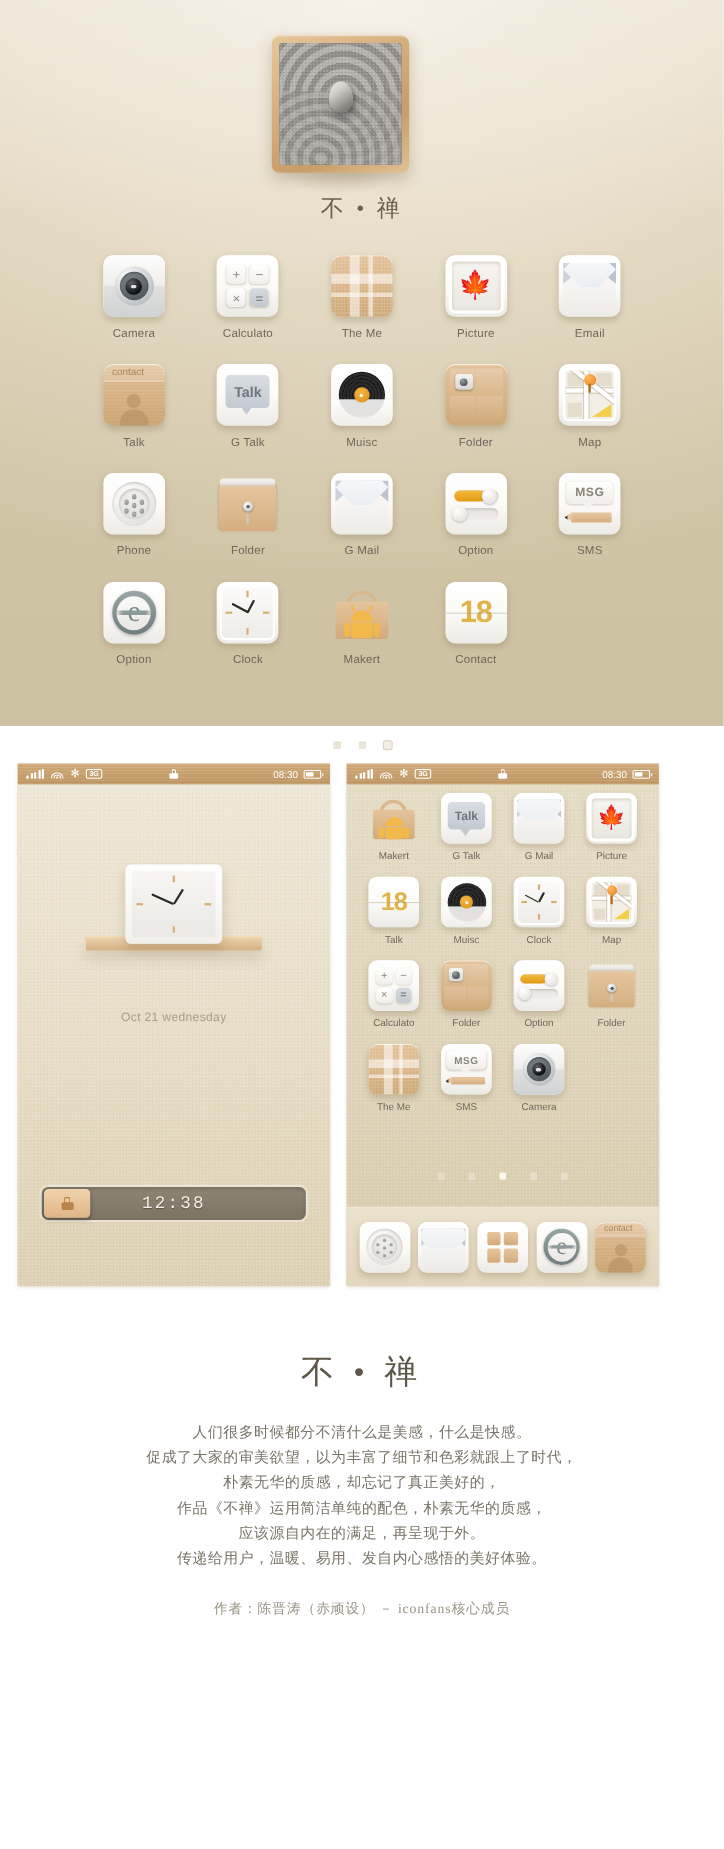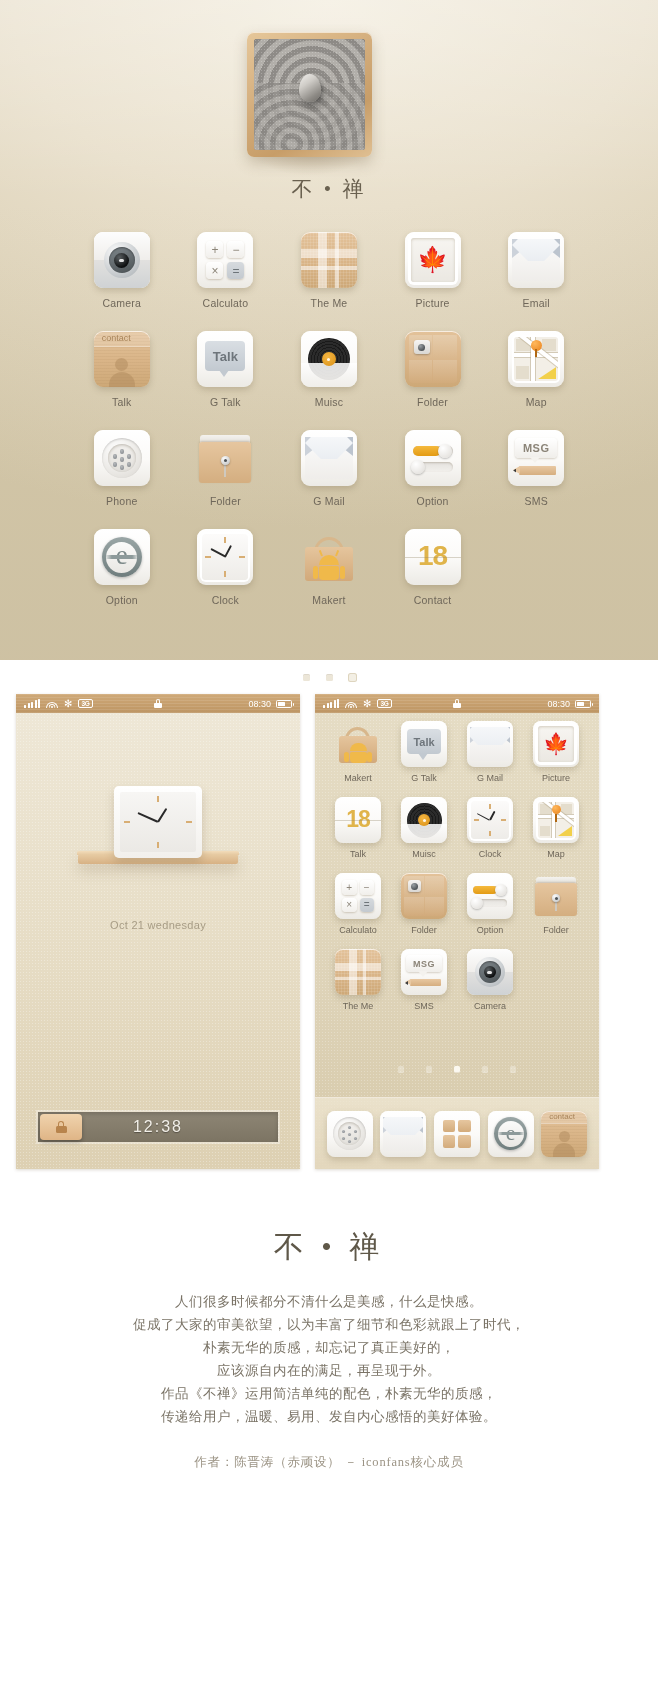--- a/index.html
+++ b/index.html
@@ -343,22 +343,22 @@
   .wclock{position:absolute;left:50%;top:92px;width:88px;height:72px;margin-left:-44px;border-radius:5px;
     background:linear-gradient(180deg,#ffffff,#f2f0ec);padding:6px;
     box-shadow:0 5px 10px rgba(120,100,70,.26);z-index:3;}
   .wclock-face{width:100%;height:100%;border-radius:2px;background:linear-gradient(180deg,#f7f6f4,#ebe9e5);position:relative;}
   .shelf{position:absolute;left:50%;top:160px;width:160px;height:10px;margin-left:-80px;border-radius:2px;
     background:linear-gradient(180deg,#e8cca4,#d7b184);z-index:2;
     box-shadow:0 7px 13px rgba(140,118,85,.28);}
   .shelf::after{content:"";position:absolute;left:-1px;right:-1px;top:-3px;height:4px;border-radius:2px 2px 0 0;
     background:linear-gradient(180deg,#f2dcba,#e5c89f);}
   .lock-date{position:absolute;left:0;right:0;top:225px;text-align:center;font-size:11px;color:#a79c85;letter-spacing:.3px;}
-  .slider{position:absolute;left:22px;right:22px;bottom:27px;height:30px;border-radius:0;
-    background:linear-gradient(180deg,#8e8675,#7c7463);box-shadow:0 0 0 2px rgba(255,255,255,.35),0 2px 4px rgba(0,0,0,.18) inset;}
+  .slider{position:absolute;left:22px;right:22px;bottom:60px;height:30px;border-radius:6px;
+    background:linear-gradient(180deg,#8e8675,#7c7463);box-shadow:0 0 0 2px rgba(255,255,255,.35),0 2px 4px rgba(0,0,0,.18) inset;font-family:Liberation Mono, monospace;}
   .slider-handle{position:absolute;left:2px;top:2px;width:42px;height:26px;border-radius:4px;
     background:linear-gradient(180deg,#f0d3ad,#dfb586);box-shadow:0 2px 4px rgba(0,0,0,.28);
     display:flex;align-items:center;justify-content:center;}
   .slider-lock{width:11px;height:12px;position:relative;}
   .slider-lock b{position:absolute;left:0;bottom:0;width:11px;height:7px;border-radius:1.5px;background:#b8844c;display:block;}
   .slider-lock i{position:absolute;left:2.3px;top:0;width:6.4px;height:6px;border:1.7px solid #b8844c;border-bottom:none;
     border-radius:4px 4px 0 0;display:block;}
   .slider-time{position:absolute;left:0;right:0;top:0;bottom:0;display:flex;align-items:center;justify-content:center;
     color:#f2efe8;font-size:16px;letter-spacing:2px;text-shadow:0 1px 1px rgba(0,0,0,.35);}
 
@@ -949,17 +949,17 @@
       </div>
     </div>
   </div>
 </div>
 
 <div class="story">
   <div class="story-title">不 • 禅</div>
   <div class="story-p">人们很多时候都分不清什么是美感，什么是快感。</div>
   <div class="story-p">促成了大家的审美欲望，以为丰富了细节和色彩就跟上了时代，</div>
   <div class="story-p">朴素无华的质感，却忘记了真正美好的，</div>
+  <div class="story-p">作品《不禅》运用简洁单纯的配色，朴素无华的质感，</div>
   <div class="story-p">应该源自内在的满足，再呈现于外。</div>
-  <div class="story-p">作品《不禅》运用简洁单纯的配色，朴素无华的质感，</div>
   <div class="story-p">传递给用户，温暖、易用、发自内心感悟的美好体验。</div>
   <div class="credit-txt">作者：陈晋涛（赤顽设） － iconfans核心成员</div>
 </div>
 
 </body></html>

